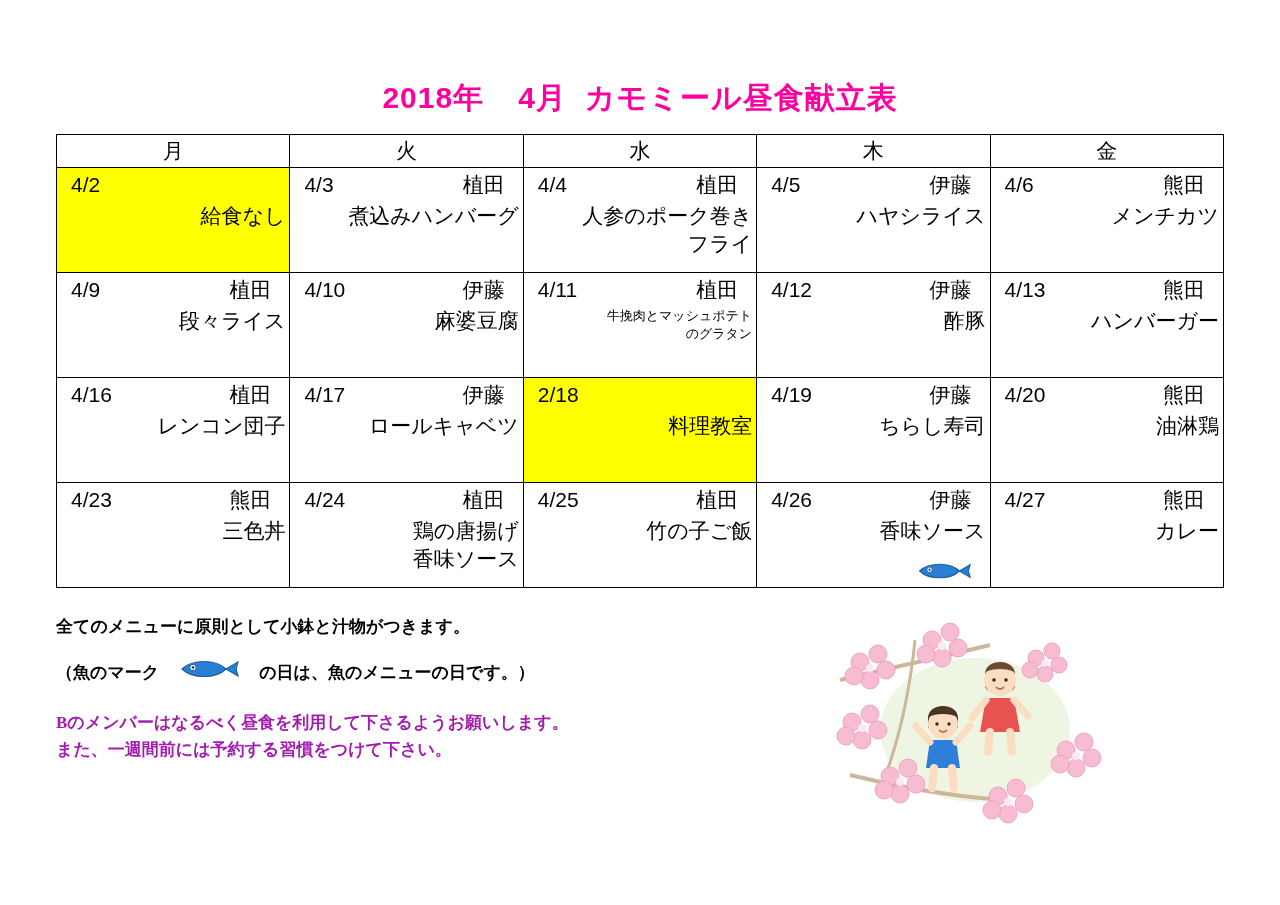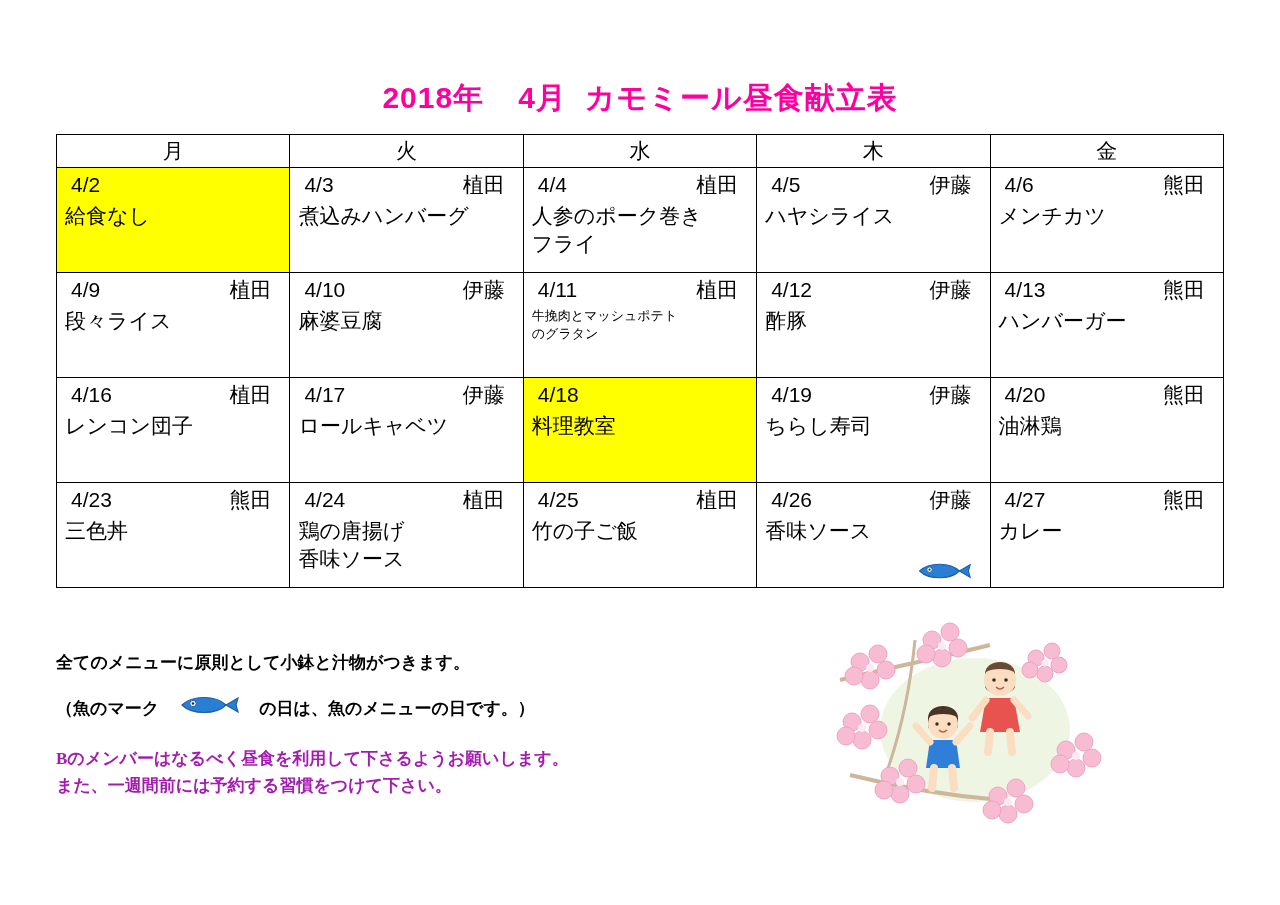--- a/index.html
+++ b/index.html
@@ -63,21 +63,21 @@
     display: flex;
     justify-content: space-between;
     align-items: baseline;
     padding: 4px 18px 0 14px;
     font-size: 21px;
     line-height: 1.25;
   }
   .cell-date { white-space: nowrap; }
   .cell-staff { white-space: nowrap; }
   .cell-body {
-    text-align: left;
+    text-align: right;
     font-size: 21px;
     line-height: 1.32;
     padding: 4px 4px 0 8px;
   }
   .cell-body.small {
     font-size: 13px;
     line-height: 1.35;
   }
   .fish {
     position: absolute;
@@ -89,21 +89,20 @@
 
   .notes {
     position: absolute;
     left: 56px;
     top: 614px;
     width: 760px;
     font-size: 17px;
     font-weight: bold;
     line-height: 1.55;
     color: #000000;
-    margin-top: 36px;
   }
   .note-line { margin: 0 0 0 0; }
   .note-gap { height: 18px; }
   .note-fish-line {
     display: flex;
     align-items: center;
     gap: 19px;
     white-space: nowrap;
   }
   .note-red {
@@ -251,21 +250,21 @@
             <div class="cell-head">
               <span class="cell-date">4/17</span>
               <span class="cell-staff">伊藤</span>
             </div>
             <div class="cell-body">
               <div>ロールキャベツ</div>
             </div>
           </td>
           <td class="cell hl">
             <div class="cell-head">
-              <span class="cell-date">4/18</span>
+              <span class="cell-date">2/18</span>
               <span class="cell-staff"></span>
             </div>
             <div class="cell-body">
               <div>料理教室</div>
             </div>
           </td>
           <td class="cell">
             <div class="cell-head">
               <span class="cell-date">4/19</span>
               <span class="cell-staff">伊藤</span>

